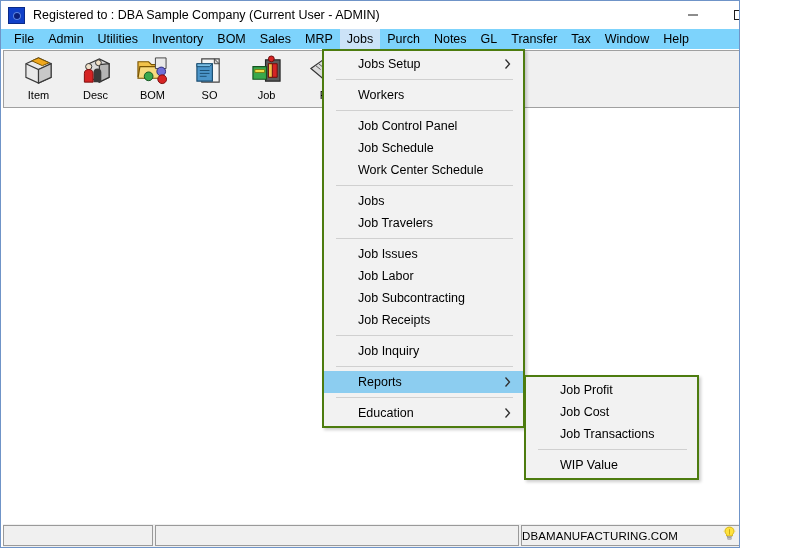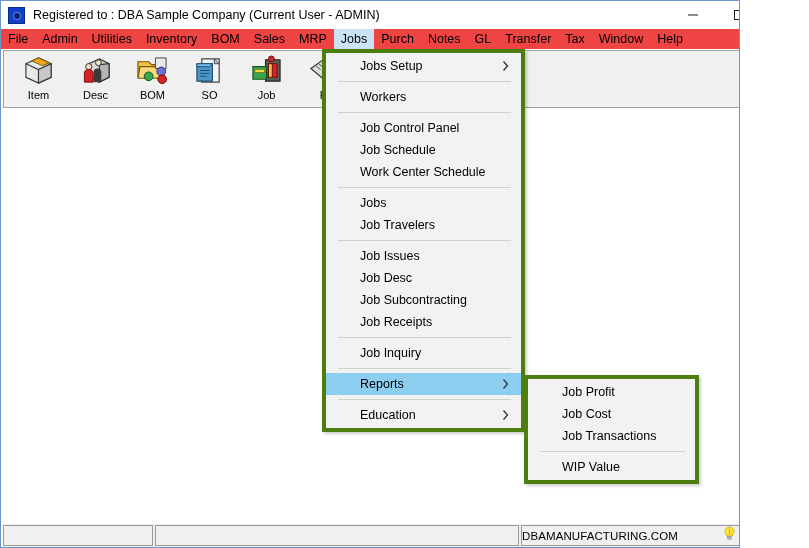--- a/index.html
+++ b/index.html
@@ -54,22 +54,23 @@
   }
   #btn-min  { right: 92px; }
   #btn-max  { right: 46px; }
   #btn-close{ right: 0px; }
   .winbtn svg { display: block; }
 
   
   #menubar {
     position: absolute; left: 0; top: 28px;
     width: 807px; height: 20px;
-    background: #ef4444;
+    background: #7dd3fc;
     display: flex; align-items: stretch;
+    padding-left: 6px;
     z-index: 30;
   }
   .menu-top {
     display: flex; align-items: center;
     padding: 0 7px;
     font-size: 12.5px;
     color: #000000;
     white-space: nowrap;
     height: 20px;
   }
@@ -101,21 +102,21 @@
   #client {
     position: absolute; left: 2px; top: 109px;
     width: 803px; height: 409px;
     background: #ffffff;
   }
 
   
   .menu-panel {
     position: absolute;
     background: #f2f2f2;
-    border: 4px solid #4d7c0f;
+    border: 2px solid #4d7c0f;
     box-shadow: 2px 2px 3px rgba(0,0,0,0.20);
     z-index: 50;
     padding: 2px 0;
   }
   .menu-item {
     position: relative;
     height: 22px;
     display: flex; align-items: center;
     font-size: 12.5px;
     color: #000000;
@@ -354,21 +355,21 @@
         <span>Jobs</span>
       </div>
       <div class="menu-item">
         <span>Job Travelers</span>
       </div>
       <div class="menu-sep"></div>
       <div class="menu-item">
         <span>Job Issues</span>
       </div>
       <div class="menu-item">
-        <span>Job Desc</span>
+        <span>Job Labor</span>
       </div>
       <div class="menu-item">
         <span>Job Subcontracting</span>
       </div>
       <div class="menu-item">
         <span>Job Receipts</span>
       </div>
       <div class="menu-sep"></div>
       <div class="menu-item">
         <span>Job Inquiry</span>

